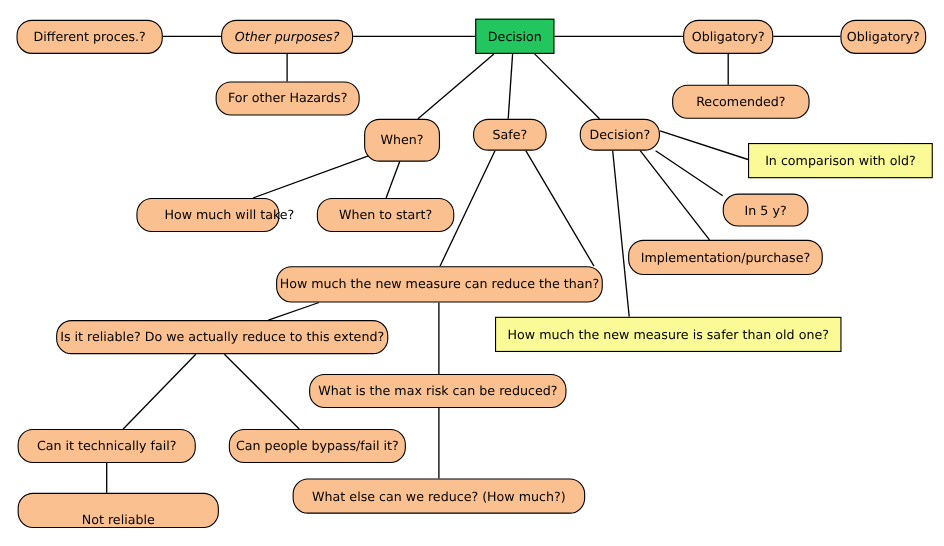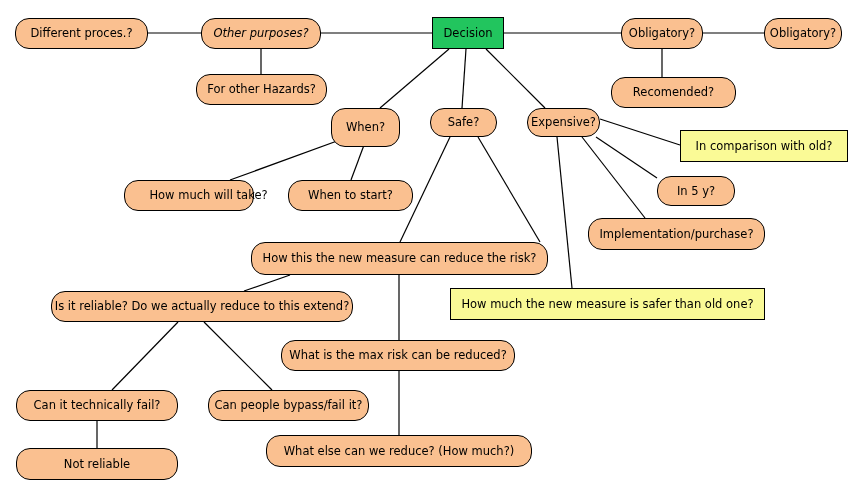--- a/index.html
+++ b/index.html
@@ -96,55 +96,55 @@
       <div class="node fill-orange" style="left: 611px; top: 77px; width: 125px; height: 31px;">
         <span>Recomended?</span>
       </div>
       <div class="node fill-orange" style="left: 331px; top: 108px; width: 69px; height: 39px;">
         <span>When?</span>
       </div>
       <div class="node fill-orange" style="left: 430px; top: 108px; width: 67px; height: 29px;">
         <span>Safe?</span>
       </div>
       <div class="node fill-orange" style="left: 527px; top: 108px; width: 73px; height: 29px;">
-        <span>Expensive?</span>
+        <span>Decision?</span>
       </div>
       <div class="node fill-yellow" style="left: 680px; top: 130px; width: 168px; height: 32px;">
         <span>In comparison with old?</span>
       </div>
       <div class="node fill-orange" style="left: 657px; top: 176px; width: 78px; height: 30px;">
         <span>In 5 y?</span>
       </div>
       <div class="node fill-orange" style="left: 124px; top: 180px; width: 130px; height: 31px; padding-left: 47px;">
         <span>How much will take?</span>
       </div>
       <div class="node fill-orange" style="left: 288px; top: 180px; width: 125px; height: 31px;">
         <span>When to start?</span>
       </div>
-      <div class="node fill-orange" style="left: 571px; top: 218px; width: 177px; height: 32px; margin-left: 17px;">
+      <div class="node fill-orange" style="left: 571px; top: 218px; width: 177px; height: 32px;">
         <span>Implementation/purchase?</span>
       </div>
       <div class="node fill-orange" style="left: 251px; top: 242px; width: 297px; height: 33px;">
-        <span>How this the new measure can reduce the risk?</span>
+        <span>How much the new measure can reduce the than?</span>
       </div>
       <div class="node fill-yellow" style="left: 450px; top: 288px; width: 315px; height: 32px;">
         <span>How much the new measure is safer than old one?</span>
       </div>
       <div class="node fill-orange" style="left: 51px; top: 291px; width: 302px; height: 31px;">
         <span>Is it reliable? Do we actually reduce to this extend?</span>
       </div>
       <div class="node fill-orange" style="left: 281px; top: 340px; width: 234px; height: 31px;">
         <span>What is the max risk can be reduced?</span>
       </div>
       <div class="node fill-orange" style="left: 16px; top: 390px; width: 162px; height: 31px;">
         <span>Can it technically fail?</span>
       </div>
       <div class="node fill-orange" style="left: 208px; top: 390px; width: 161px; height: 31px;">
         <span>Can people bypass/fail it?</span>
       </div>
       <div class="node fill-orange" style="left: 266px; top: 435px; width: 266px; height: 32px;">
         <span>What else can we reduce? (How much?)</span>
       </div>
-      <div class="node fill-orange" style="left: 16px; top: 448px; width: 162px; height: 32px;">
+      <div class="node fill-orange" style="left: 16px; top: 448px; width: 183px; height: 32px; align-items: flex-end;">
         <span>Not reliable</span>
       </div>
     </div>
 </div>
 
 </body></html>

